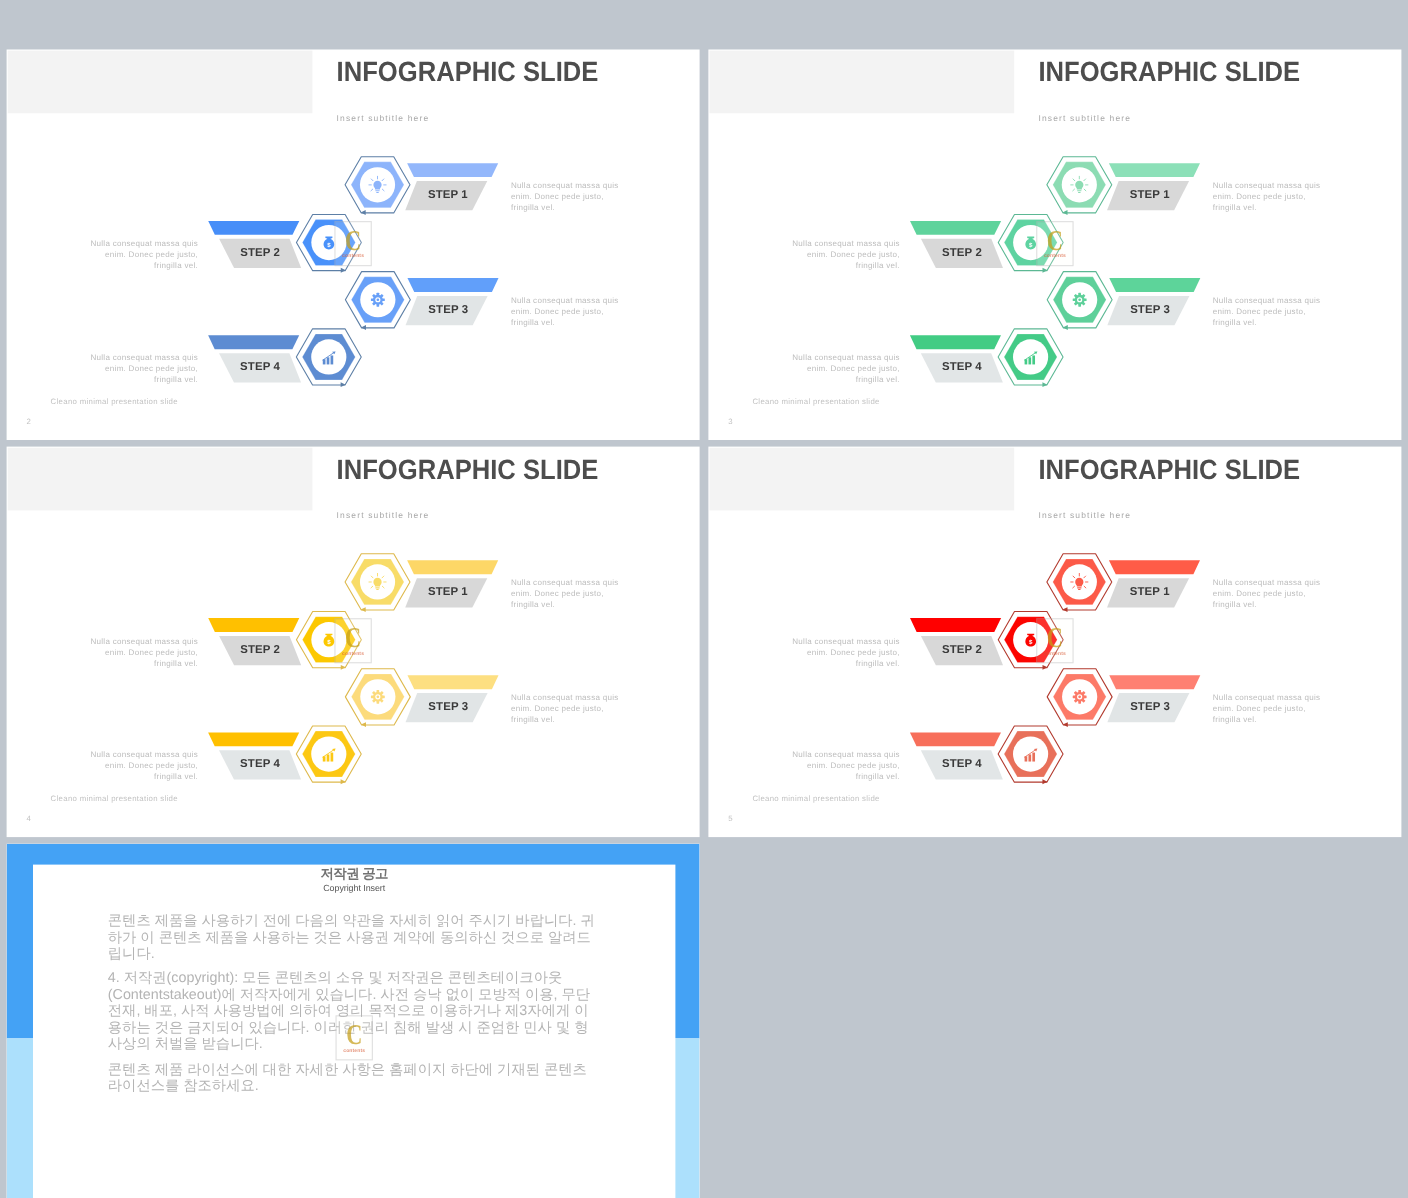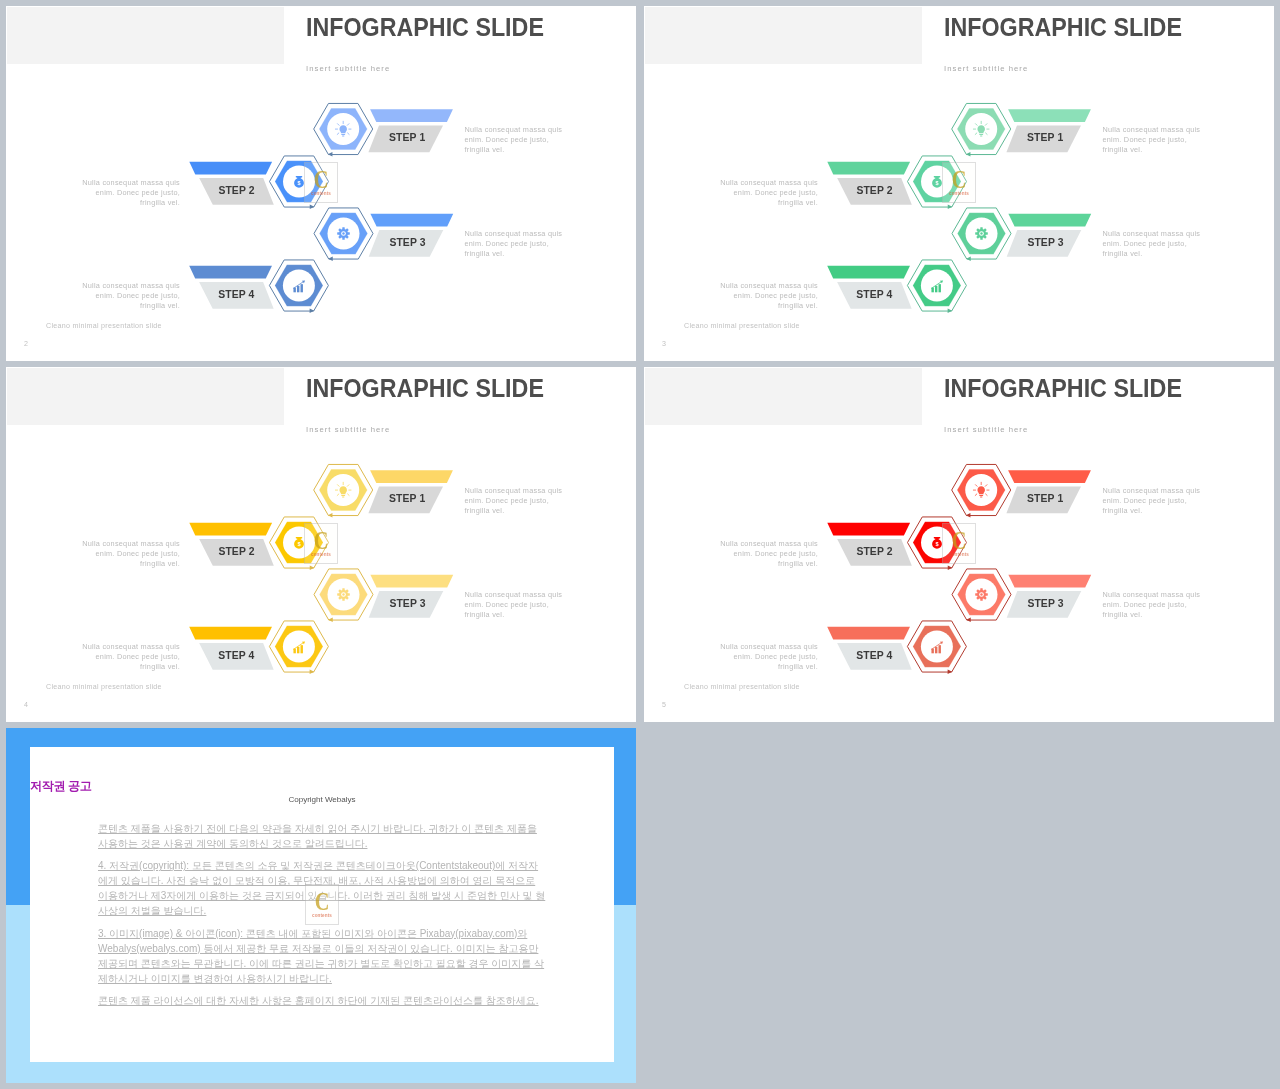--- a/index.html
+++ b/index.html
@@ -1,18 +1,18 @@
 <!DOCTYPE html>
 <html><head>
 <meta charset="utf-8">
 <style>
   html,body{margin:0;padding:0;}
   body{width:1280px;height:1089px;background:#bfc6ce;
        font-family:"Liberation Sans",sans-serif;overflow:hidden;position:relative;}
-  .slide{position:absolute;background:#ffffff;overflow:hidden;}
+  .slide{position:absolute;background:#ffffff;overflow:hidden;margin-top:39px;}
   .hdr-box{position:absolute;left:1px;top:1px;width:277px;height:57px;background:#f3f3f3;}
   .s-title{position:absolute;left:300px;top:8px;font-size:25.3px;font-weight:bold;
            color:#4d4d4d;letter-spacing:0px;line-height:26px;white-space:nowrap;
            transform:scaleX(.92);transform-origin:left top;}
   .s-sub{position:absolute;left:300px;top:58px;font-size:7.7px;color:#a8a8a8;letter-spacing:1.05px;}
   .foot{position:absolute;left:18px;top:334px;font-size:7.1px;color:#c2c2c2;letter-spacing:.3px;}
   .foot-txt{position:absolute;left:40px;top:316px;font-size:7.1px;color:#c2c2c2;letter-spacing:.28px;}
   svg.diagram{position:absolute;left:0;top:0;}
   text.steplabel{font-family:"Liberation Sans",sans-serif;font-size:10.4px;font-weight:bold;
                  fill:#3a3a3a;letter-spacing:.1px;text-anchor:middle;}
@@ -23,23 +23,23 @@
       outline:1px solid rgba(185,185,185,.45);}
   .wm .wl{position:absolute;left:0;right:0;top:5px;text-align:center;font-size:26px;
           font-weight:bold;color:rgba(197,158,24,.72);line-height:24px;
           font-family:"Liberation Serif",serif;transform:scaleX(.78);}
   .wm .wc{position:absolute;left:0;right:0;top:28px;text-align:center;font-size:4.6px;
           color:rgba(214,86,46,.62);letter-spacing:.1px;font-weight:bold;}
   
   .cp-top{position:absolute;left:0;top:0;width:630px;height:177px;background:#44a2f5;}
   .cp-bot{position:absolute;left:0;top:177px;width:630px;height:178px;background:#ace0fc;}
   .cp-paper{position:absolute;left:24px;top:19px;width:584px;height:315px;background:#fff;}
-  .cp-title{font-size:12.2px;font-weight:bold;color:#a21caf;padding-top:31px;letter-spacing:-0.5px;}
+  .cp-title{text-align:center;font-size:12.2px;font-weight:bold;color:#737373;letter-spacing:-0.5px;}
   .cp-sub{text-align:center;font-size:8.1px;color:#555;margin-top:0px;letter-spacing:-0.05px;}
-  .cp-body{margin:17px 68px 0 68px;font-size:10px;line-height:15px;color:#b4b4b4;text-decoration:underline;}
+  .cp-body{margin:17px 68px 0 68px;font-size:13px;line-height:15px;color:#b4b4b4;}
   .cp-body p{margin:0 0 7.3px 0;}
 </style>
 </head>
 <body>
 
 <div class="slide" style="left:6px;top:6px;width:630px;height:355px">
     <div class="hdr-box"></div>
     <div class="s-title">INFOGRAPHIC SLIDE</div>
     <div class="s-sub">Insert subtitle here</div>
     <svg class="diagram" viewBox="0 0 630 355" width="630" height="355">
@@ -408,25 +408,24 @@
     <div class="wm" style="left:299px;top:157px">
       <div class="wl">C</div>
       <div class="wc">contents</div>
     </div>
   </div>
 <div class="slide" style="left:6px;top:728px;width:630px;height:355px">
     <div class="cp-top"></div>
     <div class="cp-bot"></div>
     <div class="cp-paper">
       <div class="cp-title">저작권 공고</div>
-      <div class="cp-sub">Copyright Webalys</div>
+      <div class="cp-sub">Copyright Insert</div>
       <div class="cp-body">
         <p>콘텐츠 제품을 사용하기 전에 다음의 약관을 자세히 읽어 주시기 바랍니다. 귀하가 이 콘텐츠 제품을 사용하는 것은 사용권 계약에 동의하신 것으로 알려드립니다.</p>
         <p>4. 저작권(copyright): 모든 콘텐츠의 소유 및 저작권은 콘텐츠테이크아웃(Contentstakeout)에 저작자에게 있습니다. 사전 승낙 없이 모방적 이용, 무단전재, 배포, 사적 사용방법에 의하여 영리 목적으로 이용하거나 제3자에게 이용하는 것은 금지되어 있습니다. 이러한 권리 침해 발생 시 준엄한 민사 및 형사상의 처벌을 받습니다.</p>
-        <p>3. 이미지(image) &amp; 아이콘(icon): 콘텐츠 내에 포함된 이미지와 아이콘은 Pixabay(pixabay.com)와 Webalys(webalys.com) 등에서 제공한 무료 저작물로 이들의 저작권이 있습니다. 이미지는 참고용만 제공되며 콘텐츠와는 무관합니다. 이에 따른 권리는 귀하가 별도로 확인하고 필요할 경우 이미지를 삭제하시거나 이미지를 변경하여 사용하시기 바랍니다.</p>
         <p>콘텐츠 제품 라이선스에 대한 자세한 사항은 홈페이지 하단에 기재된 콘텐츠라이선스를 참조하세요.</p>
       </div>
     </div>
     <div class="wm" style="left:300px;top:157px">
       <div class="wl">C</div>
       <div class="wc">contents</div>
     </div>
   </div>
 
 </body></html>

